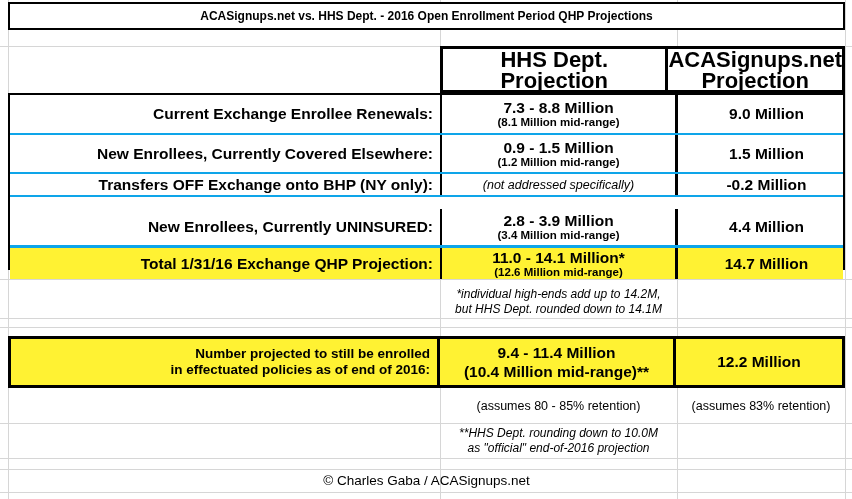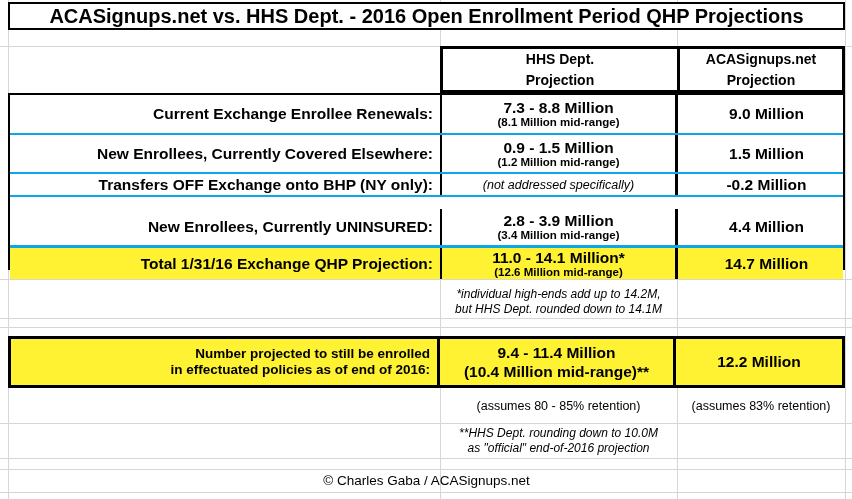--- a/index.html
+++ b/index.html
@@ -8,27 +8,27 @@
 
   
   .gl { position:absolute; background:#d6d6d6; z-index:0; }
   .gl.v { width:1px; top:0; height:499px; }
   .gl.h { height:1px; left:0; width:852px; }
 
   
   #title-box { position:absolute; left:8px; top:2px; width:837px; height:28px;
     border:2px solid #000; background:#fff; z-index:2;
     display:flex; align-items:center; justify-content:center;
-    font-weight:bold; font-size:20px; }
+    font-weight:bold; font-size:12px; }
 
   
   #hdr { position:absolute; left:440px; top:46px; width:405px; height:47px;
     border:3px solid #000; background:#fff; z-index:2; display:flex; }
   .hdr-cell { display:flex; flex-direction:column; align-items:center; justify-content:center;
-    font-weight:bold; font-size:14px; line-height:21px; text-align:center; }
+    font-weight:bold; font-size:22px; line-height:21px; text-align:center; }
   #hdr-hhs { width:237px; border-right:3px solid #000; }
   #hdr-aca { flex:1; }
 
   
   #main-table { position:absolute; left:8px; top:93px; width:837px; height:177px;
     border:2px solid #000; border-bottom-width:3px; background:#fff; z-index:2; }
   .trow { display:flex; border-bottom:2px solid #0ea5e9; }
   .trow.r0 { height:40px; } .trow.r1 { height:39px; } .trow.r2 { height:23px; }
   .trow.r3 { height:39px; border-bottom-width:3px;margin-top:12px; }
   .trow.r4 { height:31px; border-bottom:none; background:#fff233; }

